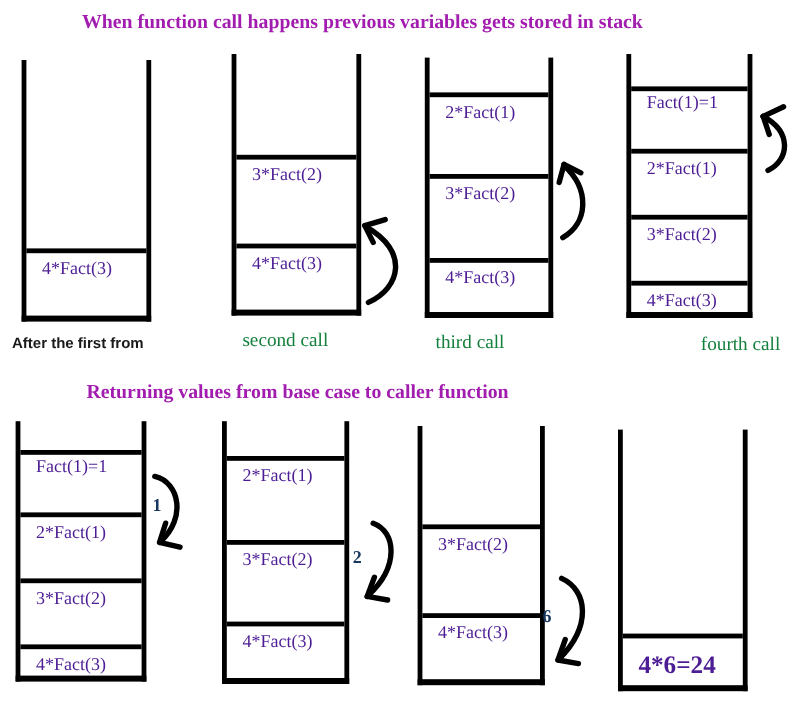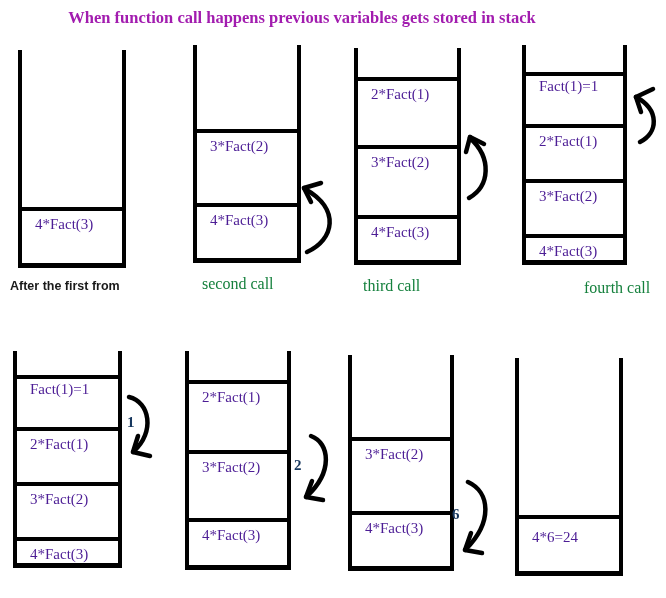--- a/index.html
+++ b/index.html
@@ -27,21 +27,21 @@
 
   #r1s1 .cell:nth-child(1){height:56px;}
   #r1s2 .cell:nth-child(1){height:45px;} #r1s2 .cell:nth-child(2){height:55px;}
   #r1s3 .cell:nth-child(1){height:46px;} #r1s3 .cell:nth-child(2){height:49px;} #r1s3 .cell:nth-child(3){height:53px;}
   #r1s4 .cell:nth-child(1){height:37px;padding-top:2px;} #r1s4 .cell:nth-child(2){height:46px;}
   #r1s4 .cell:nth-child(3){height:49px;} #r1s4 .cell:nth-child(4){height:53px;}
   #r2s1 .cell:nth-child(1){height:37px;padding-top:2px;} #r2s1 .cell:nth-child(2){height:48px;}
   #r2s1 .cell:nth-child(3){height:45px;} #r2s1 .cell:nth-child(4){height:55px;}
   #r2s2 .cell:nth-child(1){height:47px;} #r2s2 .cell:nth-child(2){height:45px;} #r2s2 .cell:nth-child(3){height:55px;}
   #r2s3 .cell:nth-child(1){height:45px;} #r2s3 .cell:nth-child(2){height:55px;}
-  #r2s4 .cell:nth-child(1){height:56px;font-weight:normal;font-size:15px;padding-top:10px;}
+  #r2s4 .cell:nth-child(1){height:43px;font-weight:bold;font-size:21px;padding-top:10px;}
 
   .caption{position:absolute;font-size:16px;color:#15803d;white-space:nowrap;}
   .caption.sans{font-family:"Liberation Sans",sans-serif;font-weight:bold;color:#1a1a1a;font-size:12.5px;}
   #cap1{left:10px; top:279px;}
   #cap2{left:202px;top:275px;}
   #cap3{left:363px;top:277px;}
   #cap4{left:536px;top:279px;margin-left:48px;}
 
   .arrow-label{position:absolute;font-weight:bold;font-size:15px;color:#17375E;white-space:nowrap;}
   #num1{left:127px;top:414px;}
@@ -95,20 +95,21 @@
       <div class="cell">
         <span>4*Fact(3)</span>
       </div>
     </div>
 
   <div class="caption sans" id="cap1">After the first from</div>
   <div class="caption" id="cap2">second call</div>
   <div class="caption" id="cap3">third call</div>
   <div class="caption" id="cap4">fourth call</div>
 
+  <div class="title" id="title2">Returning values from base case to caller function</div>
 
   <div class="stack" id="r2s1">
       <div class="cell">
         <span>Fact(1)=1</span>
       </div>
       <div class="cell">
         <span>2*Fact(1)</span>
       </div>
       <div class="cell">
         <span>3*Fact(2)</span>

